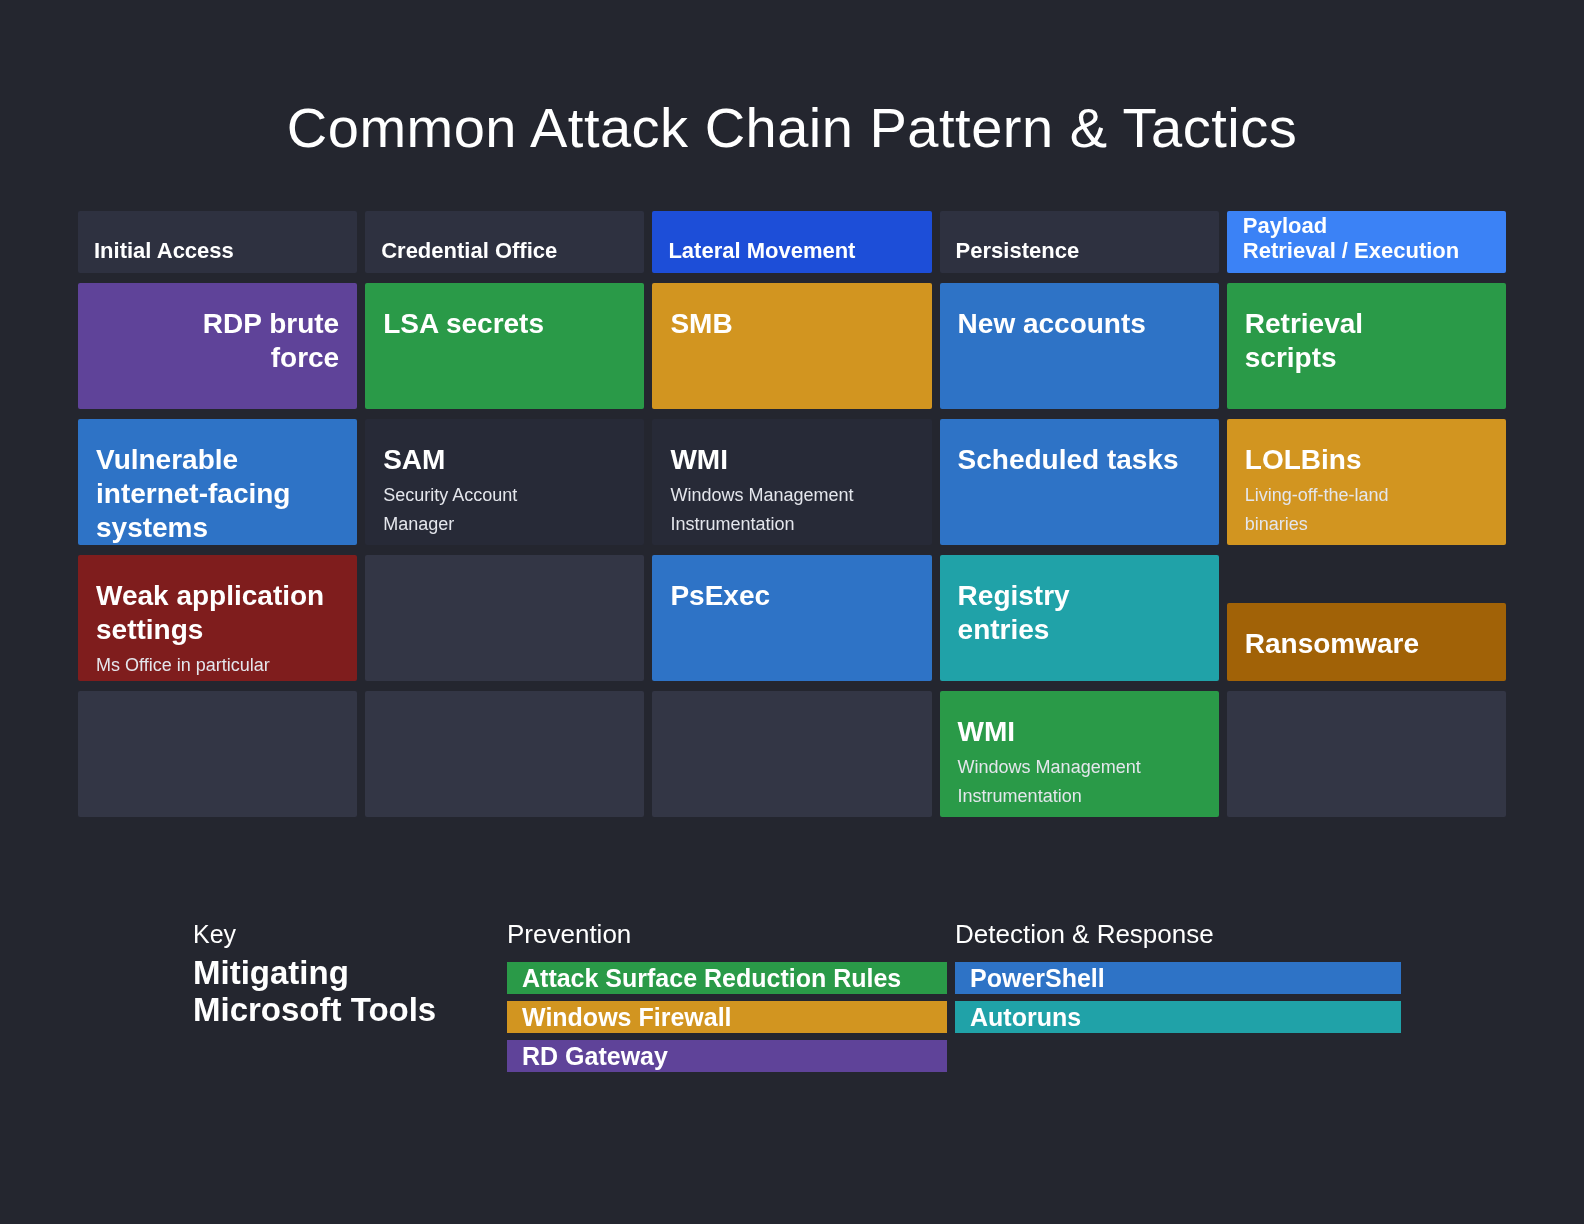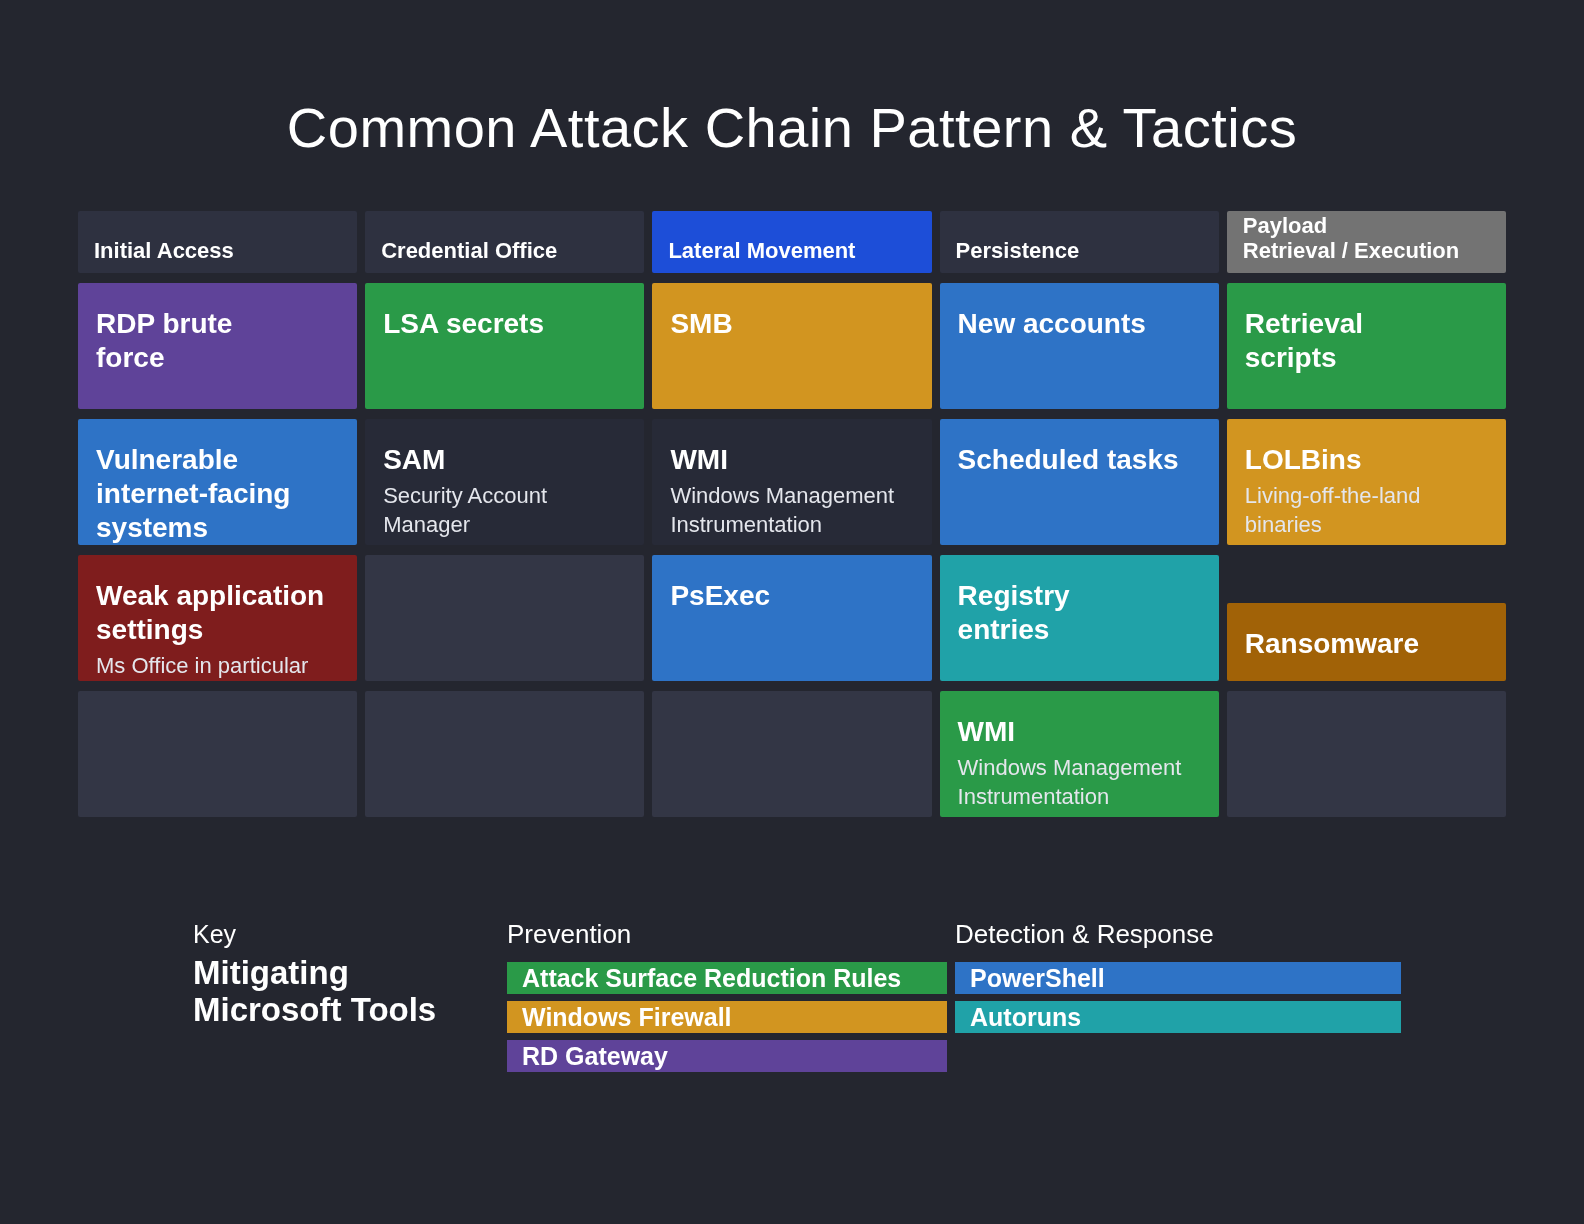--- a/index.html
+++ b/index.html
@@ -38,21 +38,21 @@
     border-radius:2px;
     padding:24px 18px 0 18px;
     box-sizing:border-box;
     overflow:hidden;
   }
   .cell .ct{
     font-size:28px;font-weight:700;line-height:34px;
     white-space:pre-line;color:#FFFFFF;
   }
   .cell .cs{
-    font-size:22px;font-weight:400;line-height:29px;
+    font-size:18px;font-weight:400;line-height:29px;
     margin-top:4px;white-space:pre-line;color:#E4E6EC;
   }
   .c-empty{background:#333645;}
   .c-dark{background:#272A37;}
 
   
   .key-block{position:absolute;left:193px;top:918px;}
   .key-label{font-size:25px;font-weight:400;line-height:32px;}
   .key-title{font-size:33px;font-weight:700;line-height:37px;margin-top:4px;white-space:pre-line;}
 
@@ -71,21 +71,21 @@
 <body>
 
 <div class="page" style="background-color: rgb(36, 38, 47);">
 
   <h1 class="title">Common Attack Chain Pattern &amp; Tactics</h1>
 
   <div class="grid">
 
     <section class="col">
       <header class="col-h" style="background-color: rgb(46, 49, 64);">Initial Access</header>
-      <div class="cell" style="background-color: rgb(95, 67, 153);">
+      <div class="cell" style="background-color: rgb(95, 67, 153); text-align: right;">
         <div class="ct">RDP brute
 force</div>
       </div>
       <div class="cell" style="background-color: rgb(46, 115, 198);">
         <div class="ct">Vulnerable
 internet-facing
 systems</div>
       </div>
       <div class="cell" style="background-color: #7f1d1d;">
         <div class="ct">Weak application
@@ -138,21 +138,21 @@
 entries</div>
       </div>
       <div class="cell" style="background-color: rgb(42, 154, 72);">
         <div class="ct">WMI</div>
         <div class="cs">Windows Management
 Instrumentation</div>
       </div>
     </section>
 
     <section class="col">
-      <header class="col-h" style="background-color: #737373;">Payload
+      <header class="col-h" style="background-color: #3b82f6;">Payload
 Retrieval / Execution</header>
       <div class="cell" style="background-color: rgb(42, 154, 72);">
         <div class="ct">Retrieval
 scripts</div>
       </div>
       <div class="cell" style="background-color: rgb(210, 149, 32);">
         <div class="ct">LOLBins</div>
         <div class="cs">Living-off-the-land
 binaries</div>
       </div>

